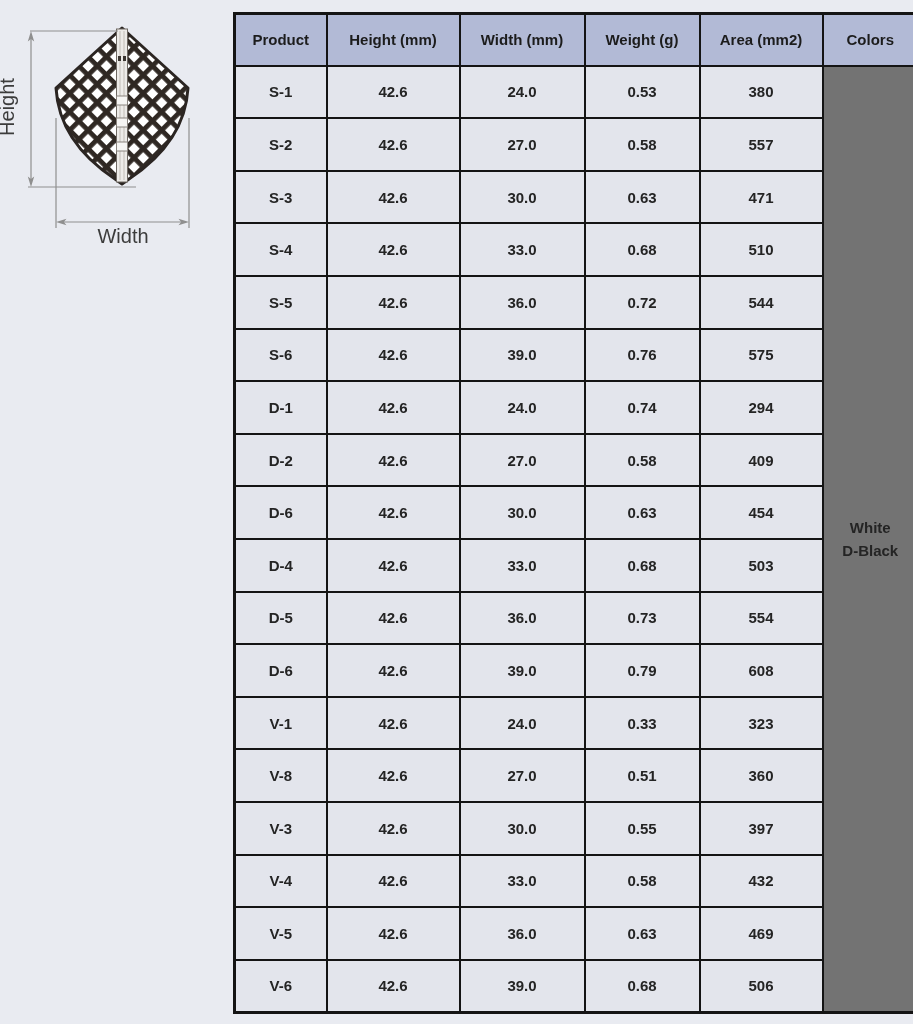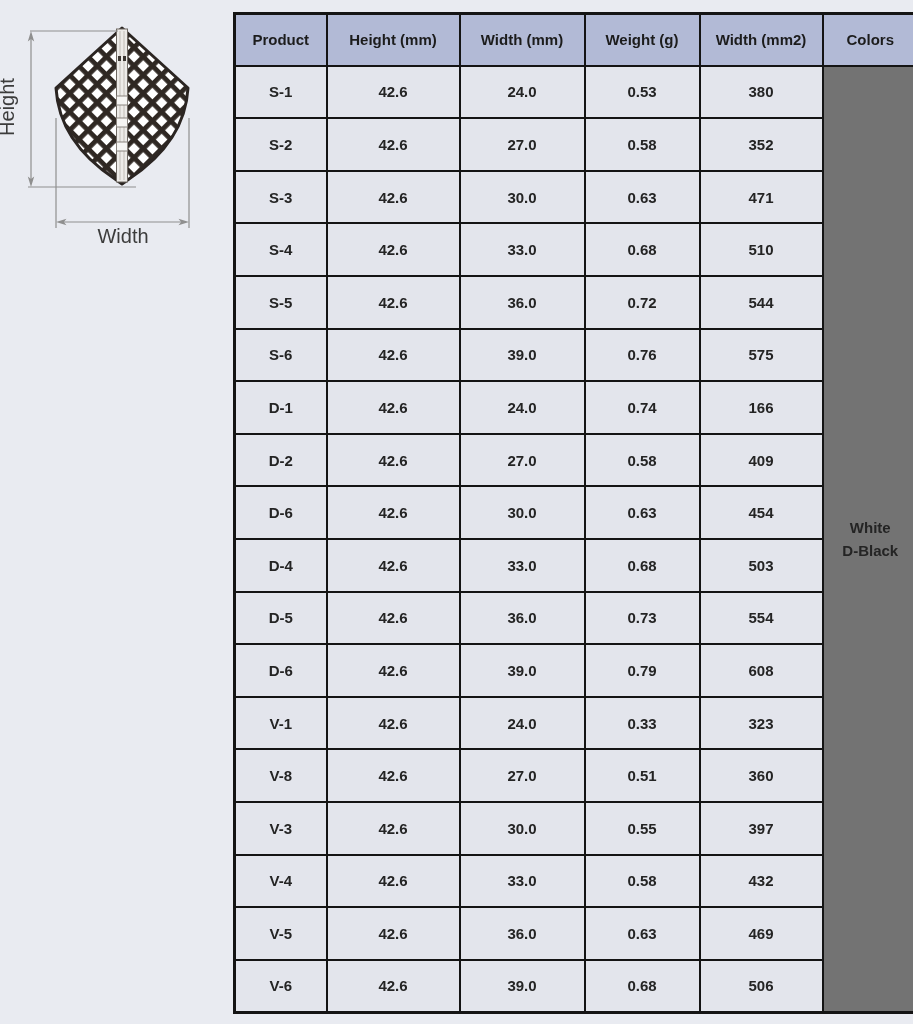--- a/index.html
+++ b/index.html
@@ -105,42 +105,42 @@
       <col style="width:115px">
       <col style="width:123px">
       <col style="width:96px">
     </colgroup>
     <thead>
       <tr>
         <th>Product</th>
         <th>Height (mm)</th>
         <th>Width (mm)</th>
         <th>Weight (g)</th>
-        <th>Width (mm2)</th>
+        <th>Area (mm2)</th>
         <th>Colors</th>
       </tr>
     </thead>
     <tbody>
         <tr>
           <td>S-1</td>
           <td>42.6</td>
           <td>24.0</td>
           <td>0.53</td>
           <td>380</td>
           <td rowspan="18" class="colors-cell">
             <div>White</div>
             <div>D-Black</div>
           </td>
         </tr>
         <tr>
           <td>S-2</td>
           <td>42.6</td>
           <td>27.0</td>
           <td>0.58</td>
-          <td>352</td>
+          <td>557</td>
         </tr>
         <tr>
           <td>S-3</td>
           <td>42.6</td>
           <td>30.0</td>
           <td>0.63</td>
           <td>471</td>
         </tr>
         <tr>
           <td>S-4</td>
@@ -161,21 +161,21 @@
           <td>42.6</td>
           <td>39.0</td>
           <td>0.76</td>
           <td>575</td>
         </tr>
         <tr>
           <td>D-1</td>
           <td>42.6</td>
           <td>24.0</td>
           <td>0.74</td>
-          <td>166</td>
+          <td>294</td>
         </tr>
         <tr>
           <td>D-2</td>
           <td>42.6</td>
           <td>27.0</td>
           <td>0.58</td>
           <td>409</td>
         </tr>
         <tr>
           <td>D-6</td>

